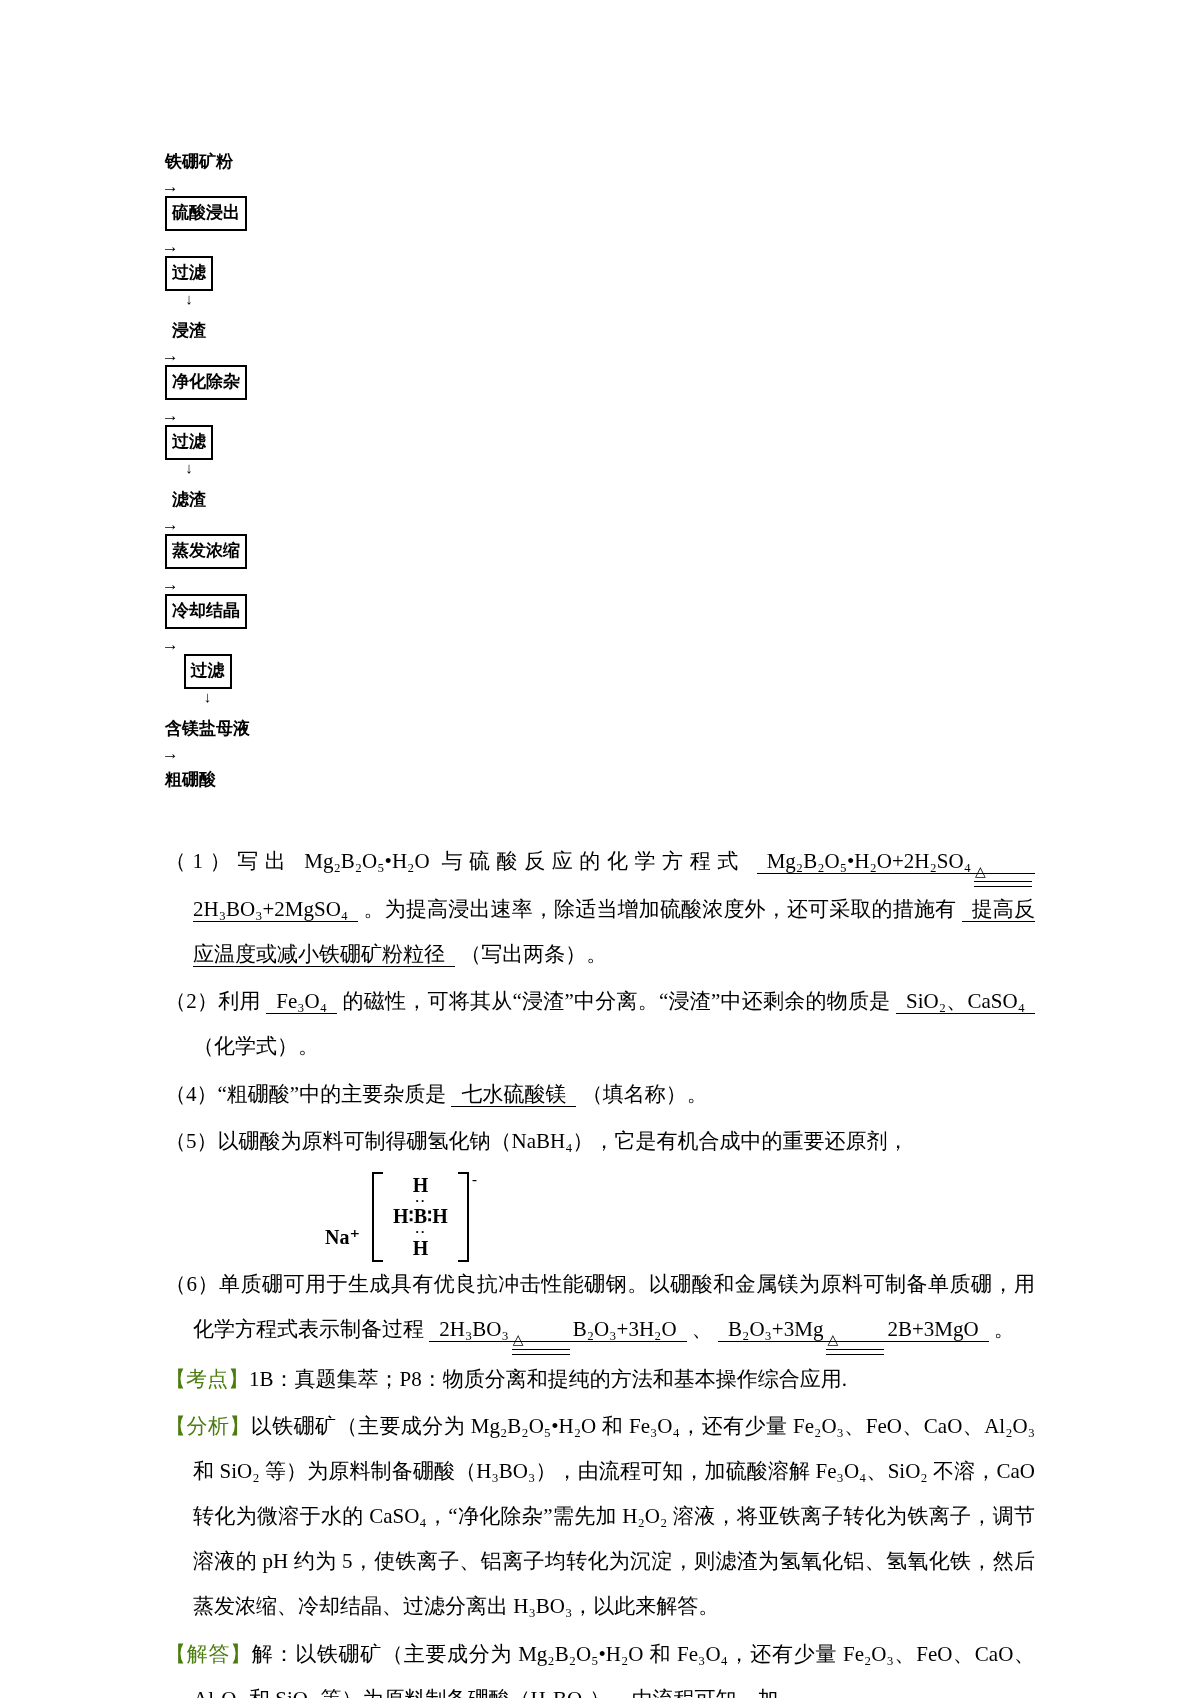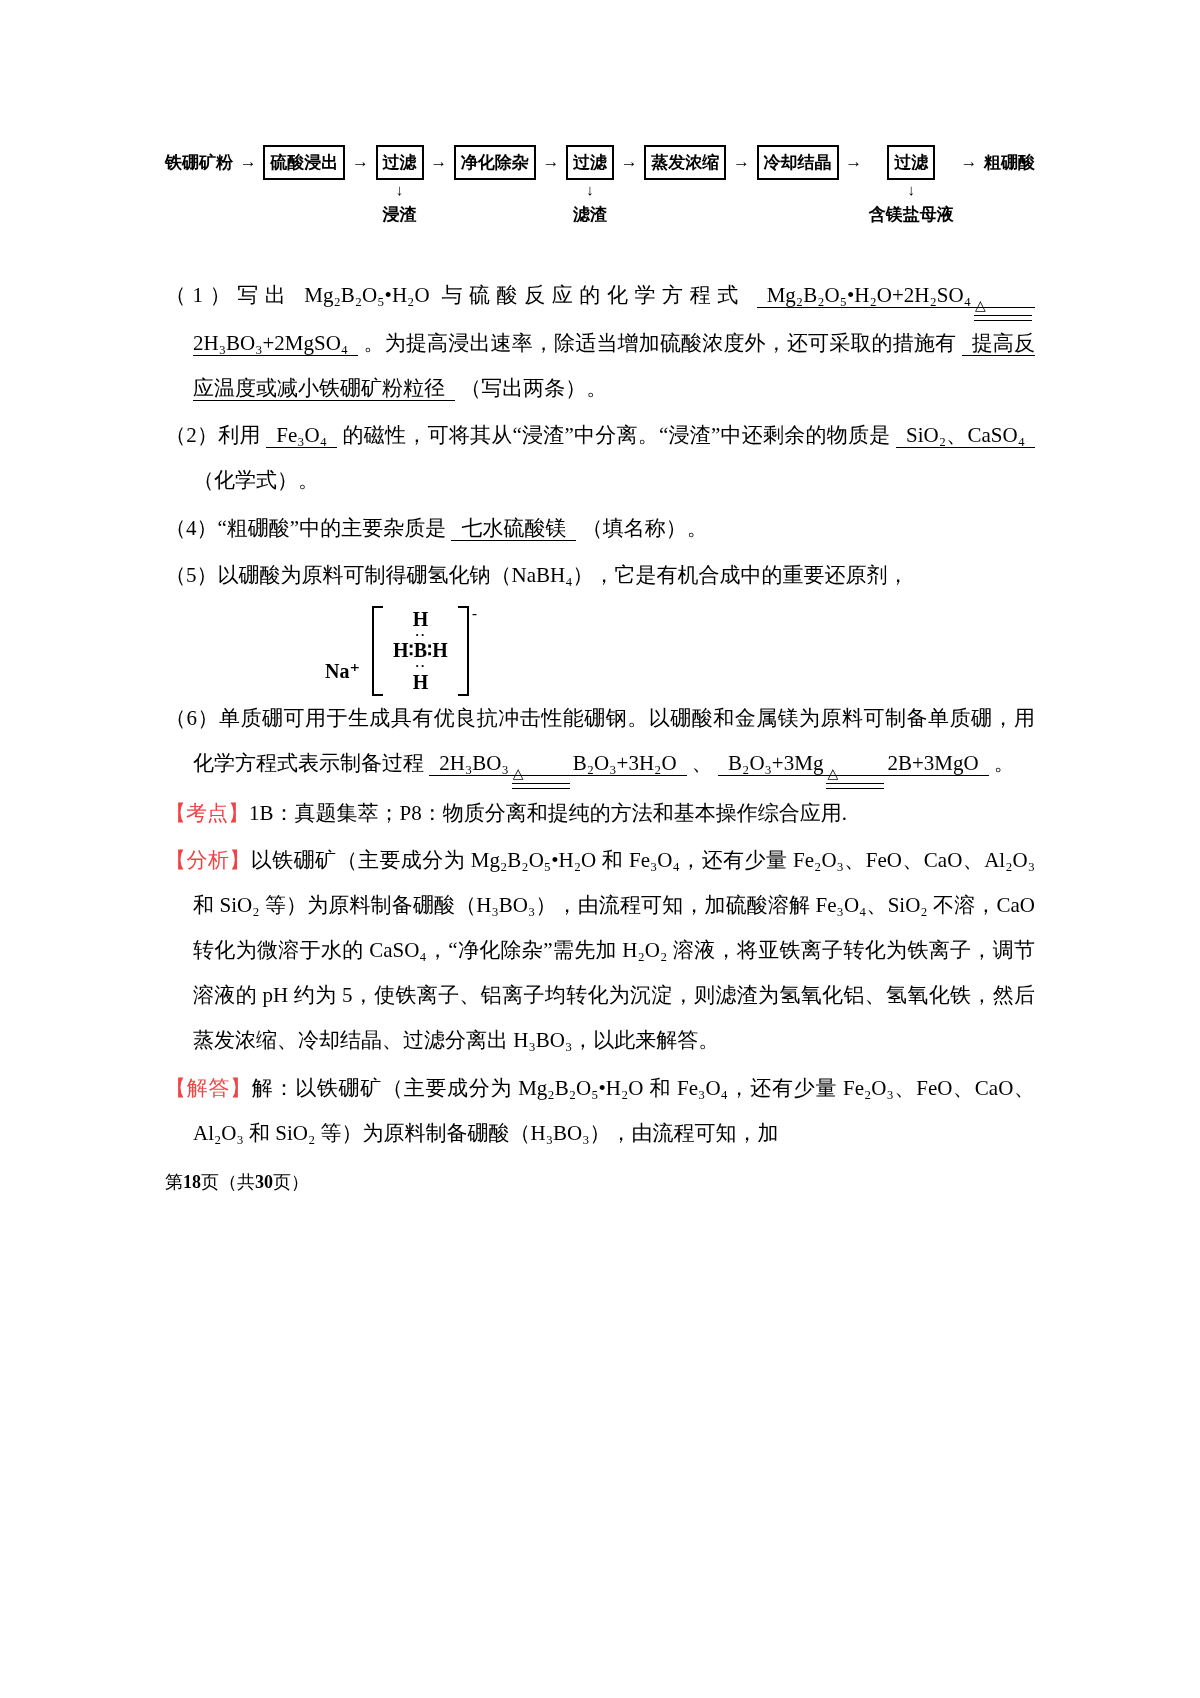--- a/index.html
+++ b/index.html
@@ -13,37 +13,38 @@
     font-size:21px;
     color:#000;
     line-height:2.15;
     text-align:justify;
   }
   
   .flowchart{
     display:flex;
     align-items:flex-start;
     justify-content:space-between;
-    font-family:Liberation Serif, serif;
+    font-family:Liberation Mono, monospace;
     font-weight:bold;
     font-size:17px;
     line-height:1;
     margin:0 0 50px 0;
     text-align:center;
+    flex-direction:column;
   }
   .fc-node{display:flex;flex-direction:column;align-items:center;}
   .fc-box{
     border:2px solid #000;
     padding:7px 5px;
     white-space:nowrap;
   }
   .fc-text{padding-top:9px;white-space:nowrap;}
   .fc-arrow{padding-top:8px;font-size:17px;}
   .fc-down{font-size:15px;line-height:1.2;margin-top:1px;}
-  .fc-sub{white-space:nowrap;margin-top:7px;}
+  .fc-sub{white-space:nowrap;margin-top:13px;}
   
   .para{margin:0 0 2px 0;}
   .hang{padding-left:28px;text-indent:-28px;}
   .ans{border-bottom:1.5px solid #000;padding:0 10px;}
   .blank{display:inline-block;width:300px;height:1.1em;border-bottom:1.5px solid #000;vertical-align:baseline;}
   
   .cond{
     display:inline-flex;flex-direction:column;align-items:center;
     vertical-align:-8px;margin:0 3px;line-height:1;
   }
@@ -54,21 +55,21 @@
   .lewis{display:inline-flex;align-items:center;font-family:"Liberation Serif","DejaVu Serif",serif;font-weight:bold;font-size:20px;}
   .lewis-na{margin-right:12px;margin-top:40px;}
   .lewis-bracket{align-self:stretch;width:9px;}
   .lewis-bracket.left{border-left:2px solid #000;border-top:2px solid #000;border-bottom:2px solid #000;}
   .lewis-bracket.right{border-right:2px solid #000;border-top:2px solid #000;border-bottom:2px solid #000;}
   .lewis-core{display:flex;flex-direction:column;align-items:center;padding:3px 10px;}
   .lewis-core span{display:block;text-align:center;line-height:1.05;}
   .lewis-core .ld{font-size:13px;letter-spacing:1px;line-height:0.8;}
   .lewis-charge{align-self:flex-start;font-size:15px;margin-left:3px;font-weight:bold;}
   
-  .blue-label{color:#ef4444;}
+  .blue-label{color:#4d7c0f;}
   .footer{font-size:18px;margin-top:14px;line-height:1.4;}
   .footer b{font-weight:bold;}
 </style>
 </head>
 <body>
 
 <div class="page">
 
   <div class="flowchart">
     <span class="fc-text">铁硼矿粉</span>

